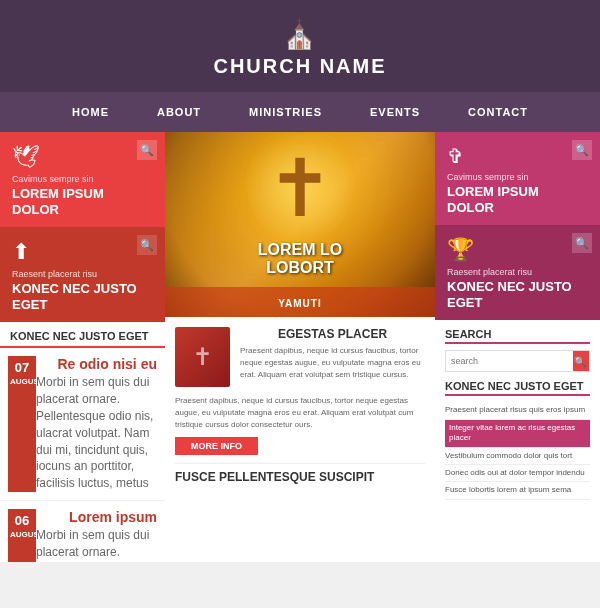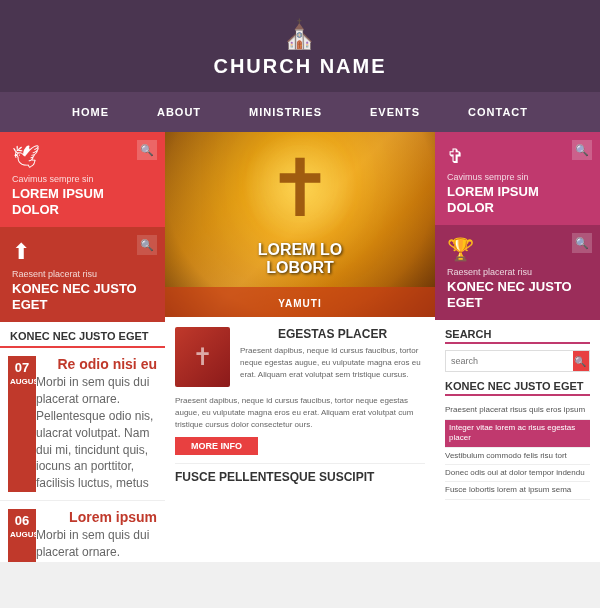--- a/index.html
+++ b/index.html
@@ -445,20 +445,20 @@
         <div class="rs-section-title">SEARCH</div>
         <div class="rs-search-input">
           <input type="text" placeholder="search" style="">
           <button>🔍</button>
         </div>
       </div>
       <div class="rs-list-section">
         <div class="rs-section-title">KONEC NEC JUSTO EGET</div>
         <div class="rs-list-item">Praesent placerat risus quis eros ipsum</div>
         <div class="rs-list-item highlight">Integer vitae lorem ac risus egestas placer</div>
-        <div class="rs-list-item">Vestibulum commodo felis risu tort</div>
+        <div class="rs-list-item">Vestibulum commodo dolor quis tort</div>
         <div class="rs-list-item">Donec odis oui at dolor tempor indendu</div>
         <div class="rs-list-item">Fusce lobortis lorem at ipsum sema</div>
       </div>
     </div>
   </div>
 
 </div>
 
 </body></html>

